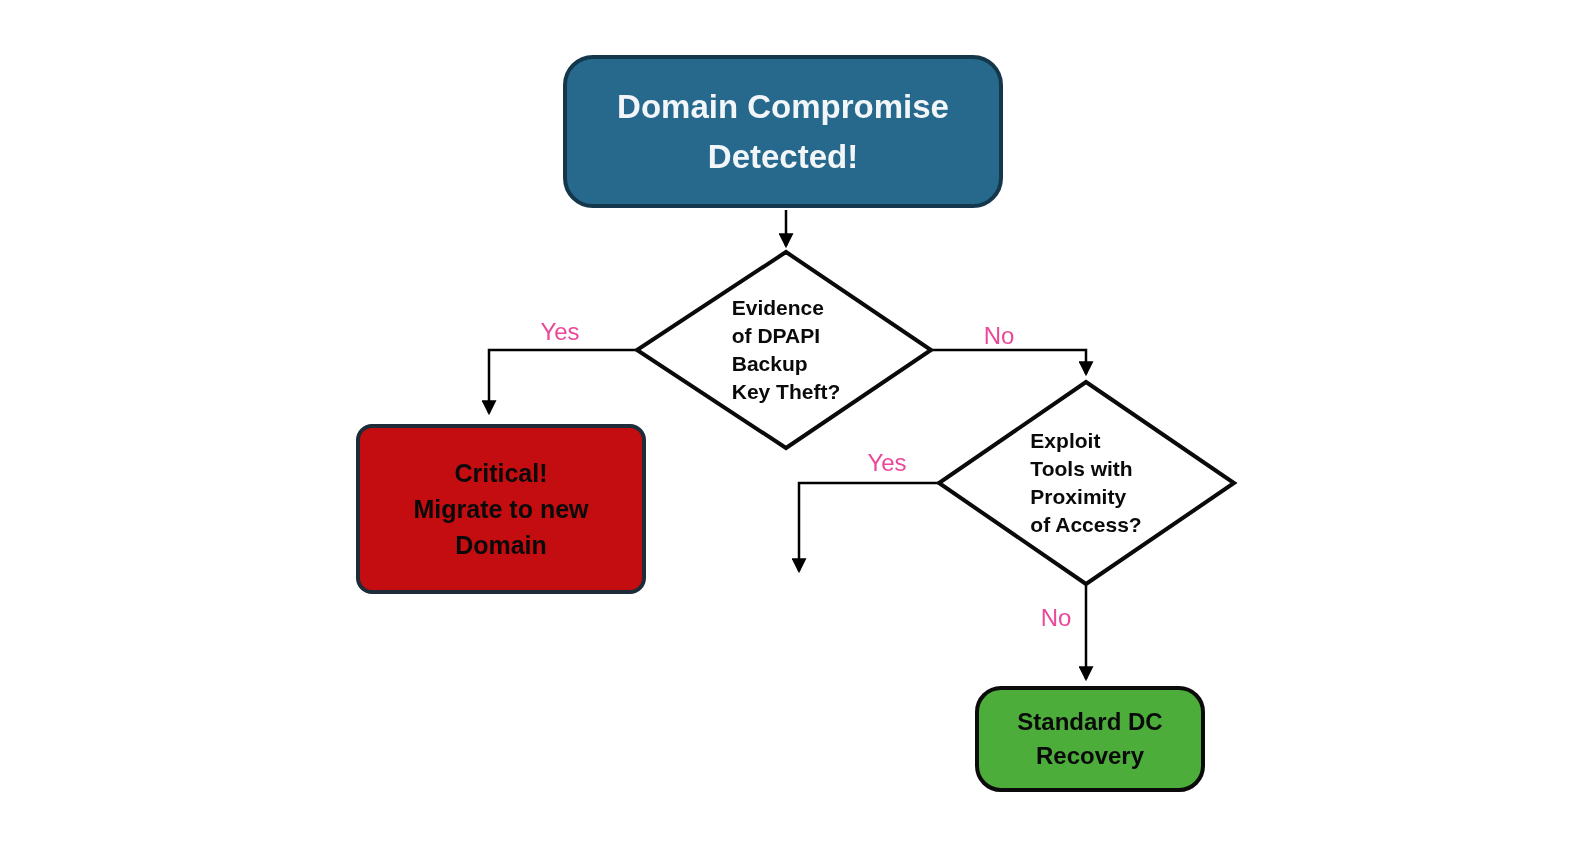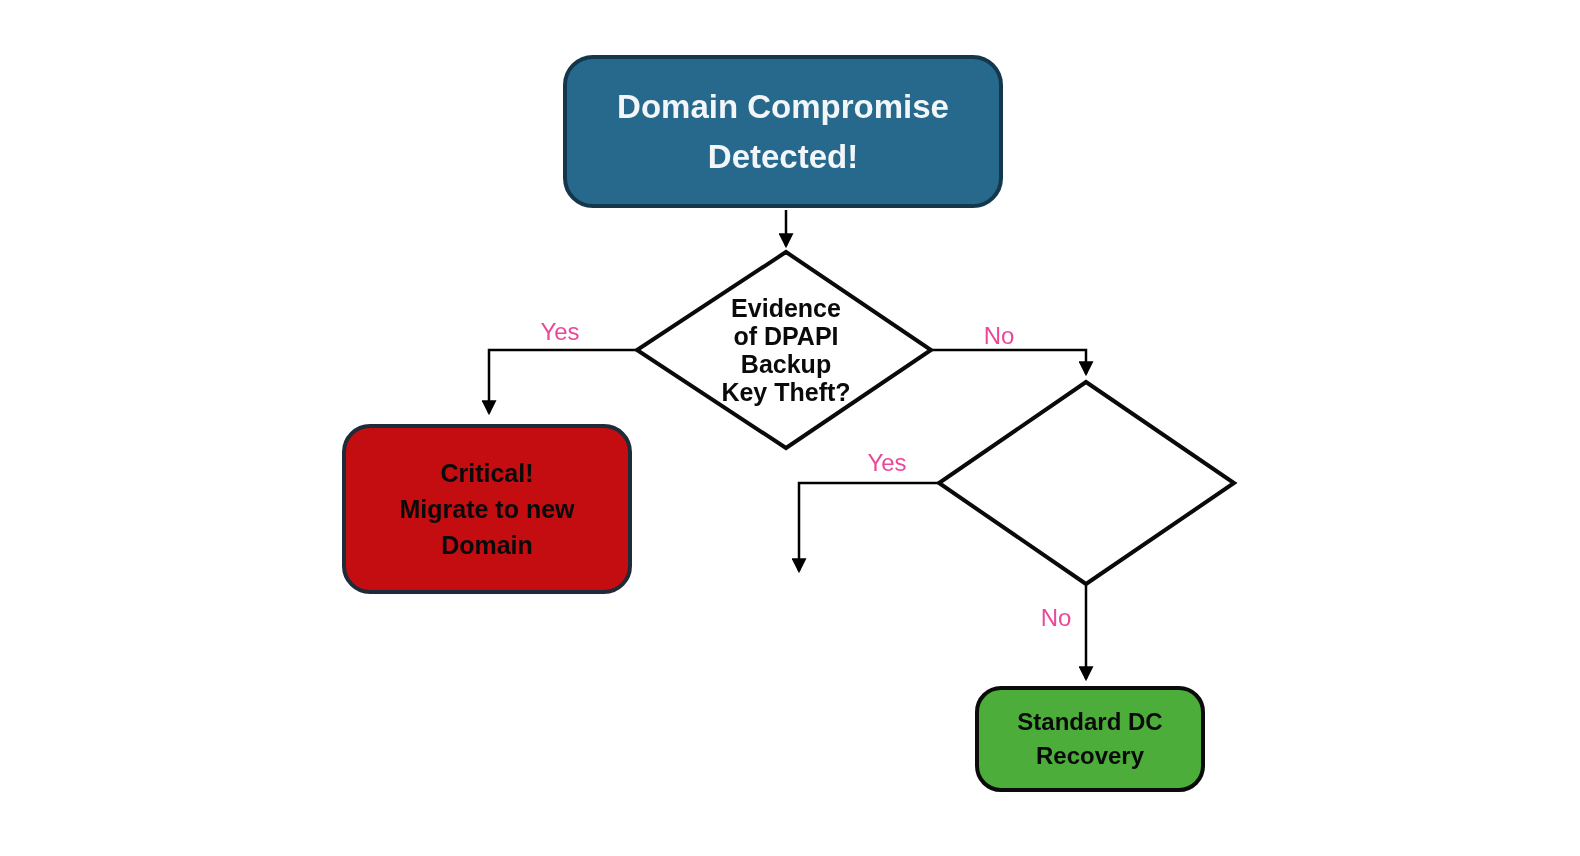--- a/index.html
+++ b/index.html
@@ -45,46 +45,46 @@
   }
   .node-start {
     left: 563px; top: 55px;
     width: 440px; height: 153px;
     border-radius: 30px;
     font-size: 33px;
     line-height: 50px;
     font-weight: 600;
   }
   .node-critical {
-    left: 342px; top: 424px;
+    left: 356px; top: 424px;
     width: 290px; height: 170px;
-    border-radius: 28px;
+    border-radius: 16px;
     font-size: 25px;
     line-height: 36px;
   }
   .node-enhanced {
     left: 657px; top: 577px;
     width: 290px; height: 134px;
     border-radius: 28px;
     font-size: 24px;
     line-height: 33px;
   }
   .node-standard {
     left: 975px; top: 686px;
     width: 230px; height: 106px;
     border-radius: 26px;
     font-size: 24px;
     line-height: 34px;
   }
   .diamond-label {
     position: absolute;
     transform: translate(-50%, -50%);
-    text-align: center;
+    text-align: left;
     white-space: pre-line;
-    font-size: 25px;
+    font-size: 21px;
     line-height: 28px;
     font-weight: 700;
     color: #0a0a0a;
   }
   .diamond-label-1 { left: 786px; top: 350px; }
   .diamond-label-2 { left: 1086px; top: 483px; }
   .edge-label {
     position: absolute;
     transform: translate(-50%, -50%);
     font-size: 24px;
@@ -126,20 +126,24 @@
   <div class="node node-start" style="background-color: rgb(38, 105, 140); border-color: rgb(21, 55, 75); color: rgb(242, 246, 248);">
     <span>Domain Compromise
 Detected!</span>
   </div>
 
   <div class="diamond-label diamond-label-1" style="color: rgb(10, 10, 10);">Evidence
 of DPAPI
 Backup
 Key Theft?</div>
 
+  <div class="diamond-label diamond-label-2" style="color: rgb(10, 10, 10);">Exploit
+Tools with
+Proximity
+of Access?</div>
 
   <div class="node node-critical" style="background-color: rgb(196, 13, 16); border-color: rgb(30, 43, 56); color: rgb(10, 10, 10);">
     <span>Critical!
 Migrate to new
 Domain</span>
   </div>
 
 
   <div class="node node-standard" style="background-color: rgb(76, 173, 59); border-color: rgb(11, 11, 11); color: rgb(10, 10, 10);">
     <span>Standard DC

